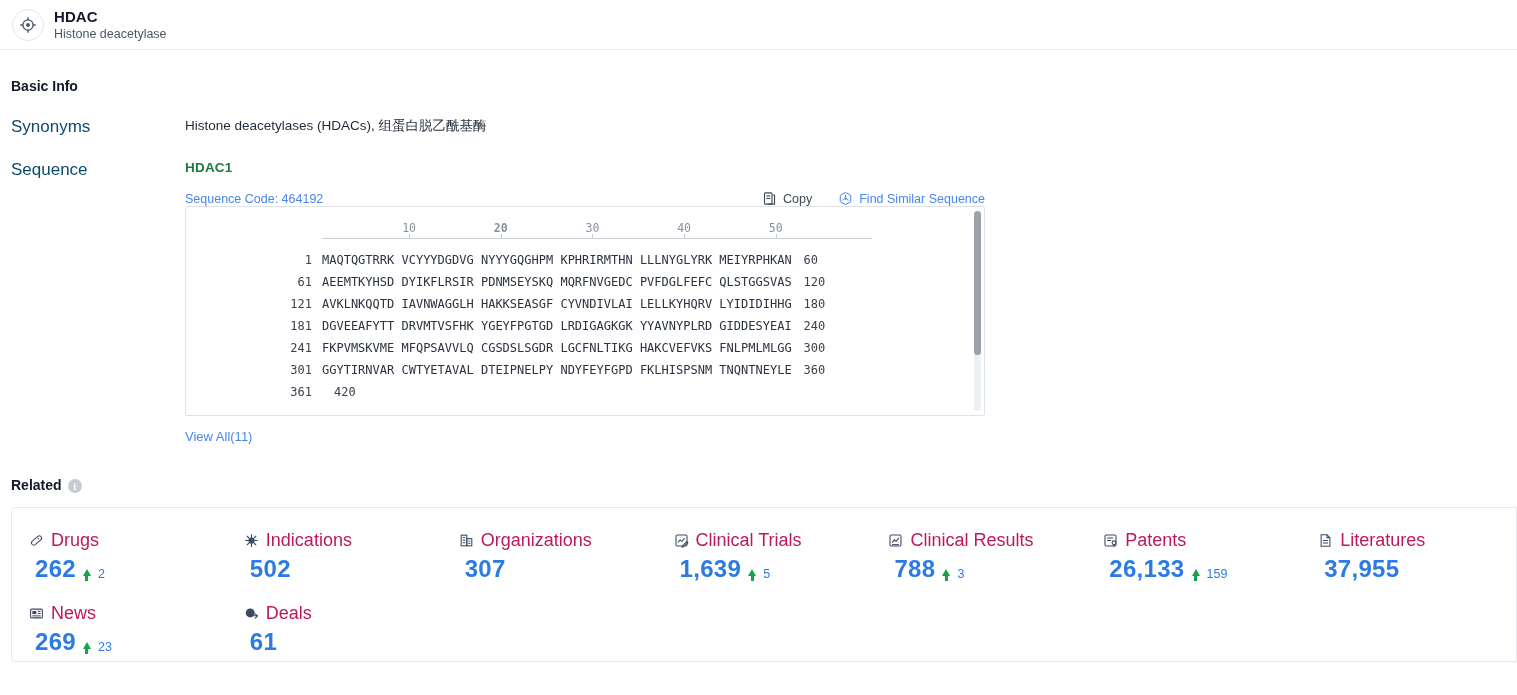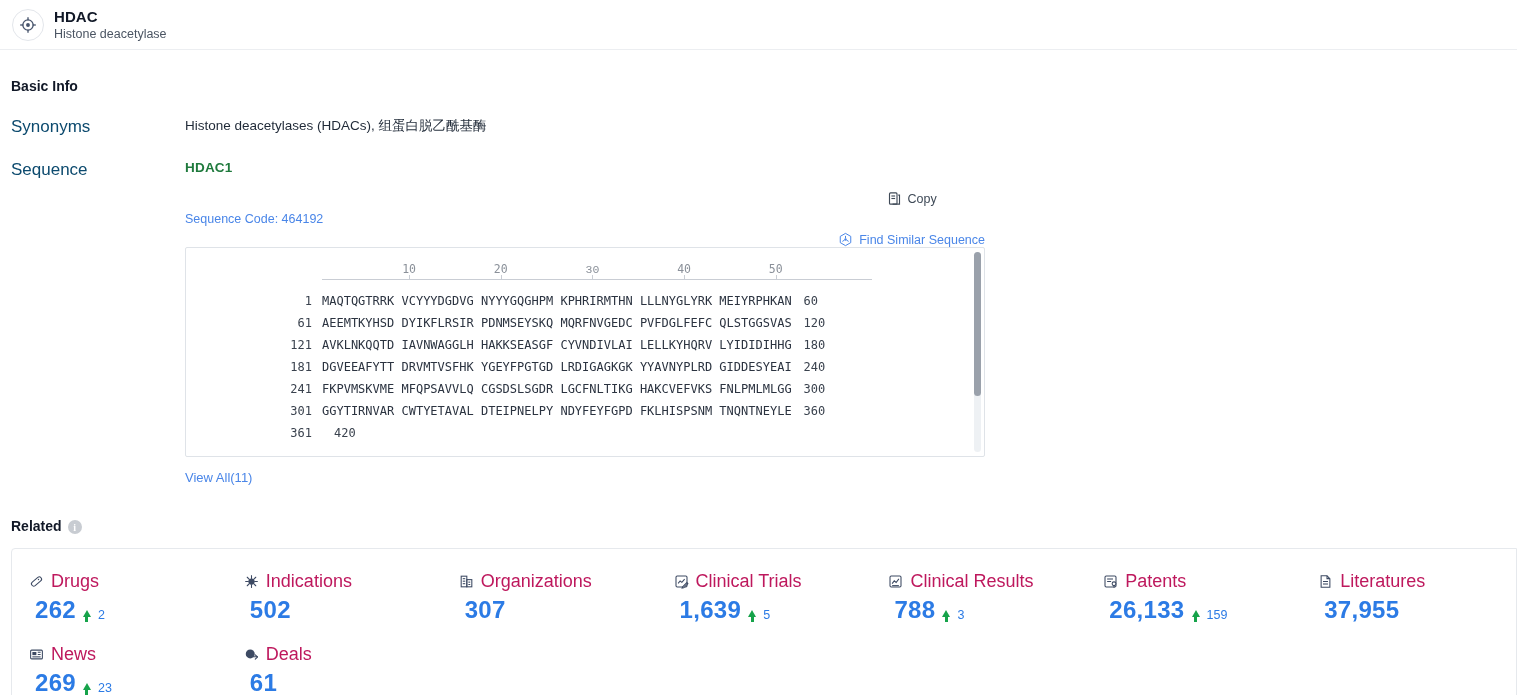--- a/index.html
+++ b/index.html
@@ -56,21 +56,21 @@
     font-size: 13.5px; font-weight: bold; color: #1f7a3d;
     letter-spacing: .2px;
   }
   .seq-toolbar {
     display: flex; align-items: center;
     margin-top: 16px;
     width: 800px;
     gap: 36px;
   }
   .seq-code { font-size: 12.5px; color: #4a86e8; }
-  .seq-actions { margin-left: auto; display: flex; align-items: center; gap: 26px; flex-direction: column; }
+  .seq-actions { margin-left: auto; display: flex; align-items: center; gap: 26px; }
   .seq-action {
     display: flex; align-items: center; gap: 6px;
     font-size: 12.5px; color: #4a86e8; cursor: pointer;
   }
   .seq-action .label-plain { color: #3f4a57; }
 
   .seq-viewer {
     width: 800px; height: 210px;
     border: 1px solid #dfe3e8;
     border-radius: 2px;
@@ -238,23 +238,23 @@
       </div>
     </div>
 
     <div class="seq-viewer">
       <div class="seq-inner">
         <div class="ruler">
             <div class="ruler-line"></div>
             <div class="ruler-tick" style="left: 15.8333%;"></div>
             <div class="ruler-num" style="left: 15.8333%;">10</div>
             <div class="ruler-tick" style="left: 32.5%;"></div>
-            <div class="ruler-num" style="left: 32.5%;">20</div>
+            <div class="ruler-num" style="left: 32.5%; font-weight: bold;">20</div>
             <div class="ruler-tick" style="left: 49.1667%;"></div>
-            <div class="ruler-num" style="left: 49.1667%; font-family: Liberation Mono, monospace;">30</div>
+            <div class="ruler-num" style="left: 49.1667%;">30</div>
             <div class="ruler-tick" style="left: 65.8333%;"></div>
             <div class="ruler-num" style="left: 65.8333%;">40</div>
             <div class="ruler-tick" style="left: 82.5%;"></div>
             <div class="ruler-num" style="left: 82.5%;">50</div>
           </div>
         <div id="seq-lines">
             <div class="seq-line"><span class="seq-start">1</span><span class="seq-chunks">MAQTQGTRRK VCYYYDGDVG NYYYGQGHPM KPHRIRMTHN LLLNYGLYRK MEIYRPHKAN</span><span class="seq-end">60</span></div>
             <div class="seq-line"><span class="seq-start">61</span><span class="seq-chunks">AEEMTKYHSD DYIKFLRSIR PDNMSEYSKQ MQRFNVGEDC PVFDGLFEFC QLSTGGSVAS</span><span class="seq-end">120</span></div>
             <div class="seq-line"><span class="seq-start">121</span><span class="seq-chunks">AVKLNKQQTD IAVNWAGGLH HAKKSEASGF CYVNDIVLAI LELLKYHQRV LYIDIDIHHG</span><span class="seq-end">180</span></div>
             <div class="seq-line"><span class="seq-start">181</span><span class="seq-chunks">DGVEEAFYTT DRVMTVSFHK YGEYFPGTGD LRDIGAGKGK YYAVNYPLRD GIDDESYEAI</span><span class="seq-end">240</span></div>

